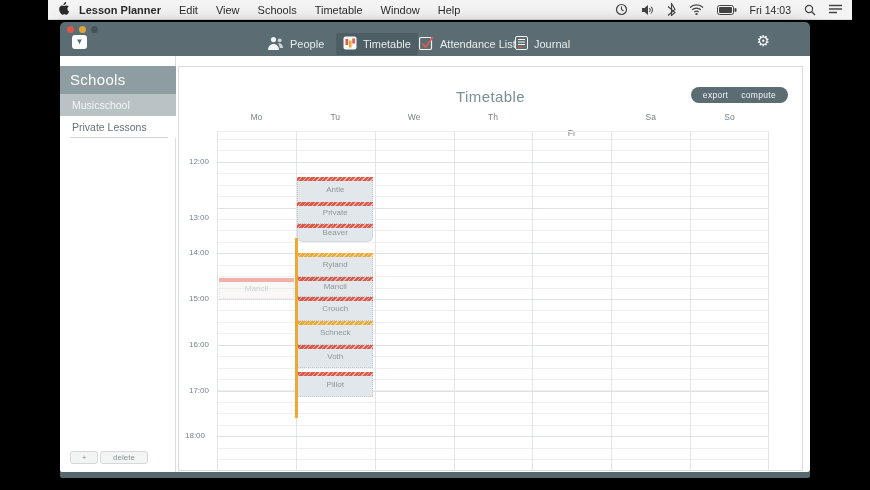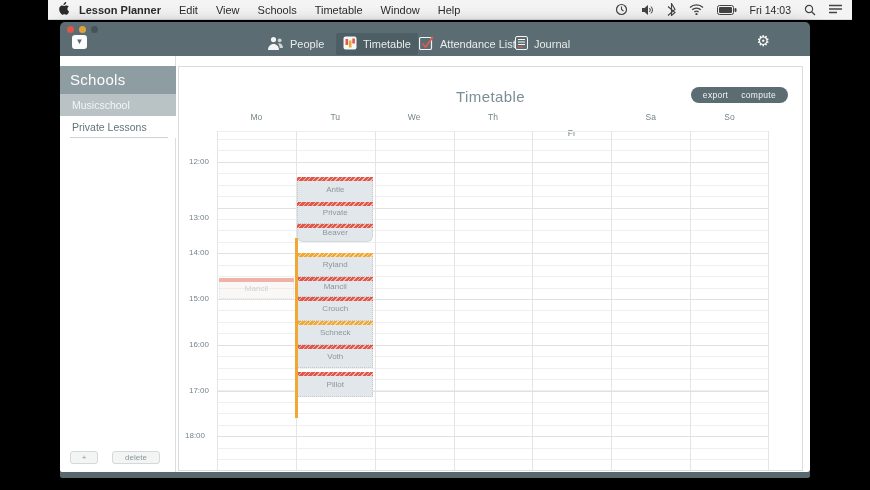--- a/index.html
+++ b/index.html
@@ -52,21 +52,21 @@
   .side-item { position:absolute; left:0; width:116px; height:22px; font-size:10.5px;
                line-height:22px; padding-left:12px; color:#64747a; }
   #side-item-0 { top:38px; background:#b9c3c6; color:#f2f5f5; }
   #side-item-1 { top:60px; background:#fff; }
   #side-item-1:after { content:""; position:absolute; left:10px; right:8px; bottom:0;
                        border-bottom:1px solid #ccd1d2; }
   .side-btn { position:absolute; bottom:8px; height:13px; background:#f3f5f5;
               border:1px solid #d4d8d8; border-radius:3px; color:#8a9499;
               font-size:8px; text-align:center; line-height:11px; }
   #btn-add { left:10px; width:28px; }
-  #btn-delete { left:52px; width:48px; }
+  #btn-delete { left:40px; width:48px; }
 
   
   #panel { position:absolute; left:118px; top:10px; width:625px; height:405px;
            background:#fff; border:1px solid #dadddd; }
   #panel-title { position:absolute; top:21px; left:0; width:100%; text-align:center;
                  color:#7b8e95; font-size:15px; letter-spacing:.4px; }
   #pill { position:absolute; right:14px; top:20px; height:16px; background:#5b6c72;
           border-radius:9px; display:flex; align-items:center; gap:13px;
           padding:0 12px; }
   #pill span { color:#f2f4f4; font-size:8.5px; letter-spacing:.3px; }

